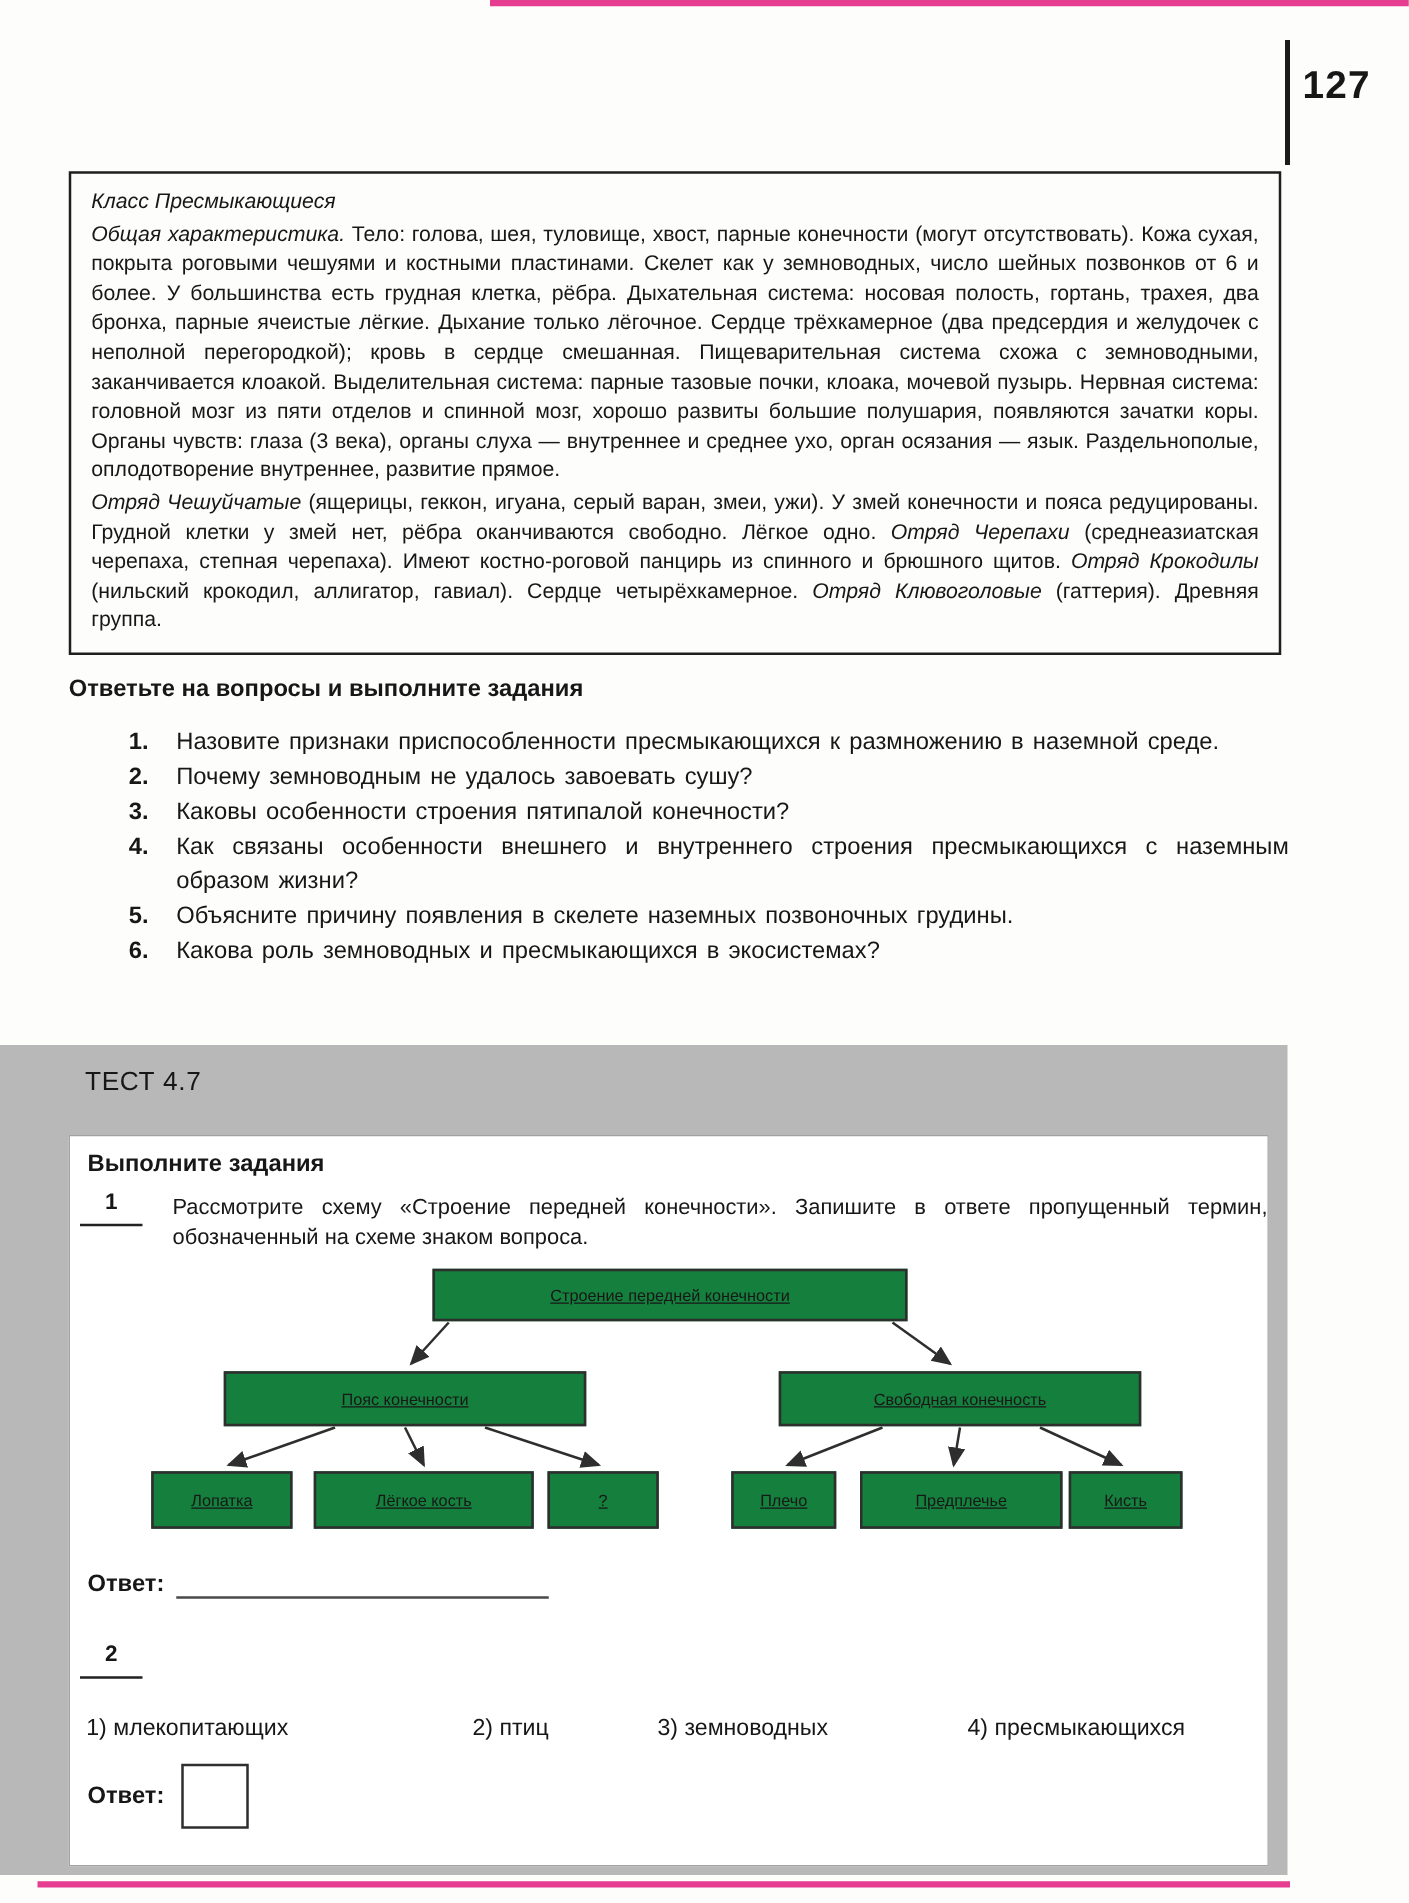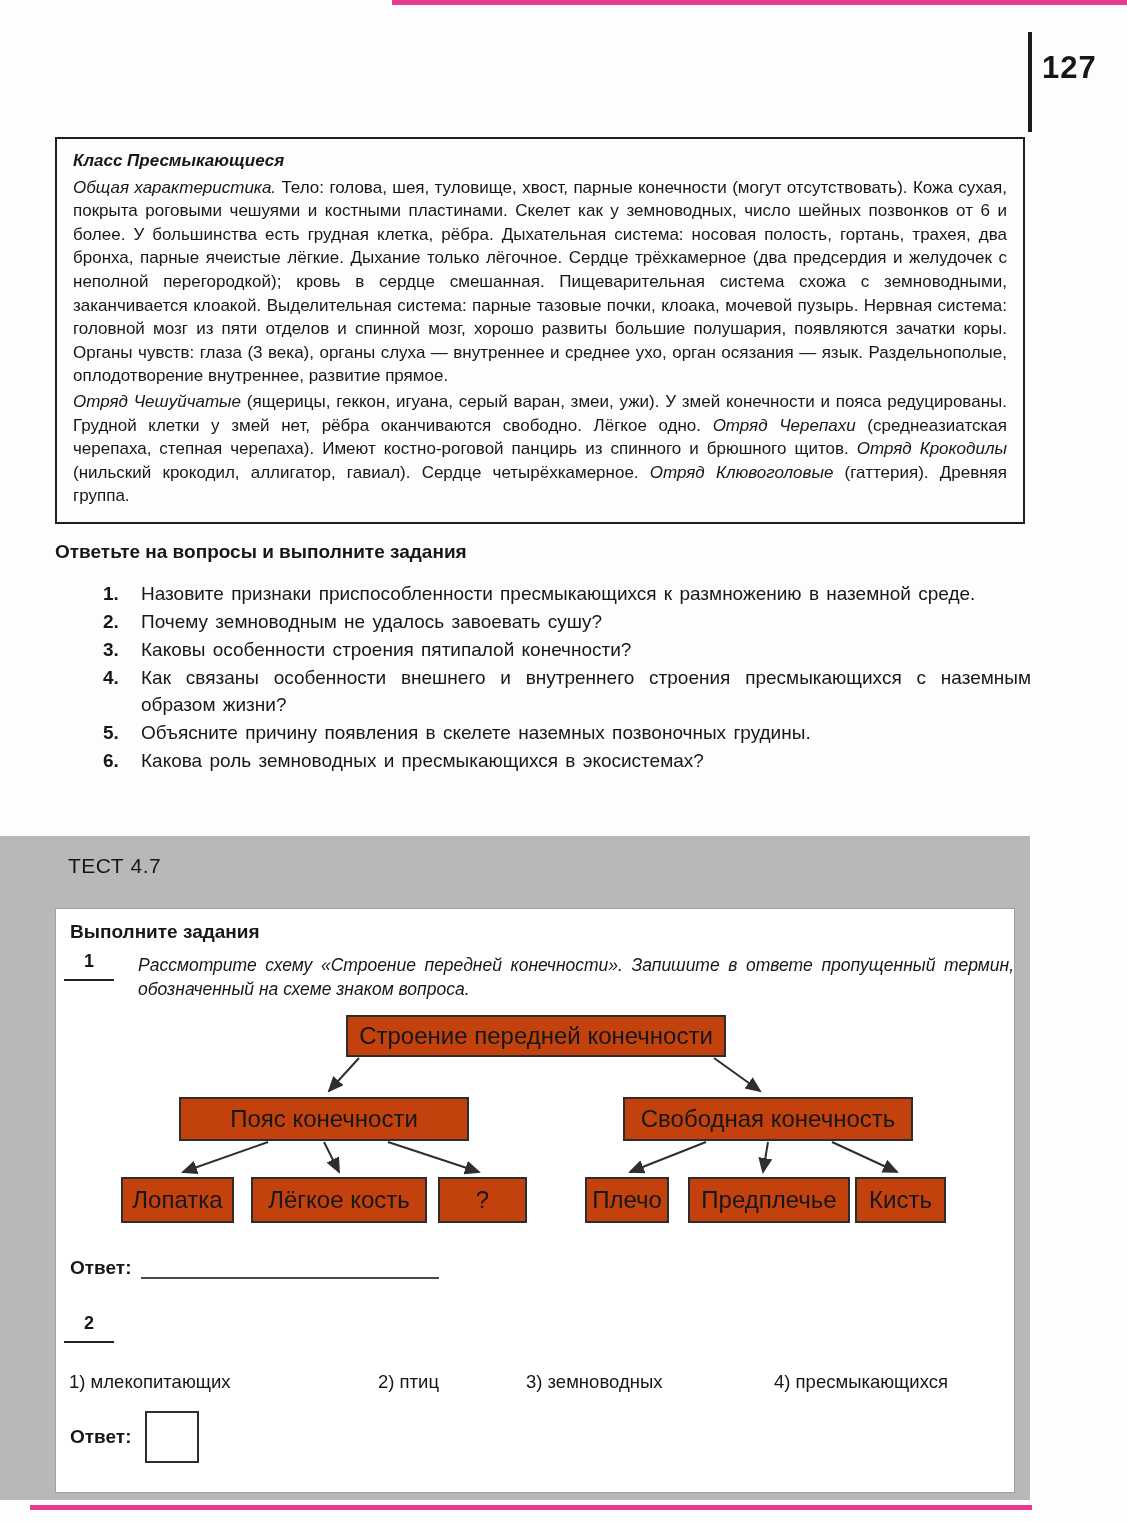--- a/index.html
+++ b/index.html
@@ -22,21 +22,21 @@
   .page-number { position: absolute; left: 1042px; top: 50px; font-size: 31px; font-weight: bold; letter-spacing: 1px; }
 
   
   .ref-box {
     position: absolute; left: 55px; top: 137px; width: 970px;
     border: 2px solid #1f1f1f;
     padding: 10px 16px 14px 16px;
     background: #fdfdfc;
   }
   .ref-box p { margin: 0; font-size: 17px; line-height: 23.6px; text-align: justify; }
-  .ref-title { font-weight: bold; font-style: italic; font-size: 17.5px; margin: 0 0 3px 0 !important; text-align: left !important; }
+  .ref-title { font-weight: normal; font-style: italic; font-size: 17.5px; margin: 0 0 3px 0 !important; text-align: left !important; }
   .ref-para { margin-top: 2px !important; }
   .ref-para i { font-style: italic; }
 
   
   .q-heading { position: absolute; left: 55px; top: 541px; width: 970px; font-weight: bold; font-size: 19px; }
   .questions { position: absolute; left: 103px; top: 580px; width: 928px; }
   .q-item { display: flex; margin-bottom: 1px; }
   .q-num  { flex: none; width: 38px; font-weight: bold; font-size: 19px; line-height: 27px; }
   .q-text { width: 890px; font-size: 19px; line-height: 27px; text-align: justify; word-spacing: 2px; }
 
@@ -44,30 +44,30 @@
   .test-panel { position: absolute; left: 0; top: 836px; width: 1030px; height: 664px; background: #b8b8b8; }
   .test-title { position: absolute; left: 68px; top: 18px; font-weight: normal; font-size: 21px; letter-spacing: 0.5px; }
   .test-inner { position: absolute; left: 55px; top: 72px; width: 960px; height: 585px; background: #ffffff; border: 1px solid #a2a2a2; }
 
   .test-subtitle { position: absolute; left: 14px; top: 12px; font-weight: bold; font-size: 19px; }
 
   .task-num { position: absolute; width: 50px; text-align: center; font-size: 18px; font-weight: bold; border-bottom: 2px solid #222; padding-bottom: 7px; }
   .task1-num { left: 8px; top: 42px; }
   .task2-num { left: 8px; top: 404px; }
   .task-text { position: absolute; left: 82px; font-size: 17.5px; line-height: 24px; }
-  .task1-text { top: 44px; width: 876px; text-align: justify; font-style: italic; }
+  .task1-text { top: 44px; width: 876px; text-align: justify; }
   .task2-text { top: 410px; width: 876px; }
 
   
   .diagram { position: absolute; left: 0; top: 102px; width: 960px; height: 230px; }
   .diagram svg { position: absolute; left: 0; top: 0; }
   .dbox {
-    position: absolute; border: 2px solid #2e2e2e; background: #c2410c;
+    position: absolute; border: 2px solid #2e2e2e; background: #15803d;
     display: flex; align-items: center; justify-content: center;
-    text-align: center; font-size: 24px; color: #171717;
+    text-align: center; font-size: 13px; color: #171717; text-decoration: underline;
   }
   .dbox-root     { left: 290px; top: 4px;  width: 380px; height: 42px; }
   .dbox-girdle   { left: 123px; top: 86px; width: 290px; height: 44px; }
   .dbox-free     { left: 567px; top: 86px; width: 290px; height: 44px; }
   .dbox-leaf     { top: 166px; height: 46px; }
   .dbox-scapula  { left: 65px;  width: 113px; }
   .dbox-coracoid { left: 195px; width: 176px; }
   .dbox-unknown  { left: 382px; width: 89px; }
   .dbox-shoulder { left: 529px; width: 84px; }
   .dbox-forearm  { left: 632px; width: 162px; }

